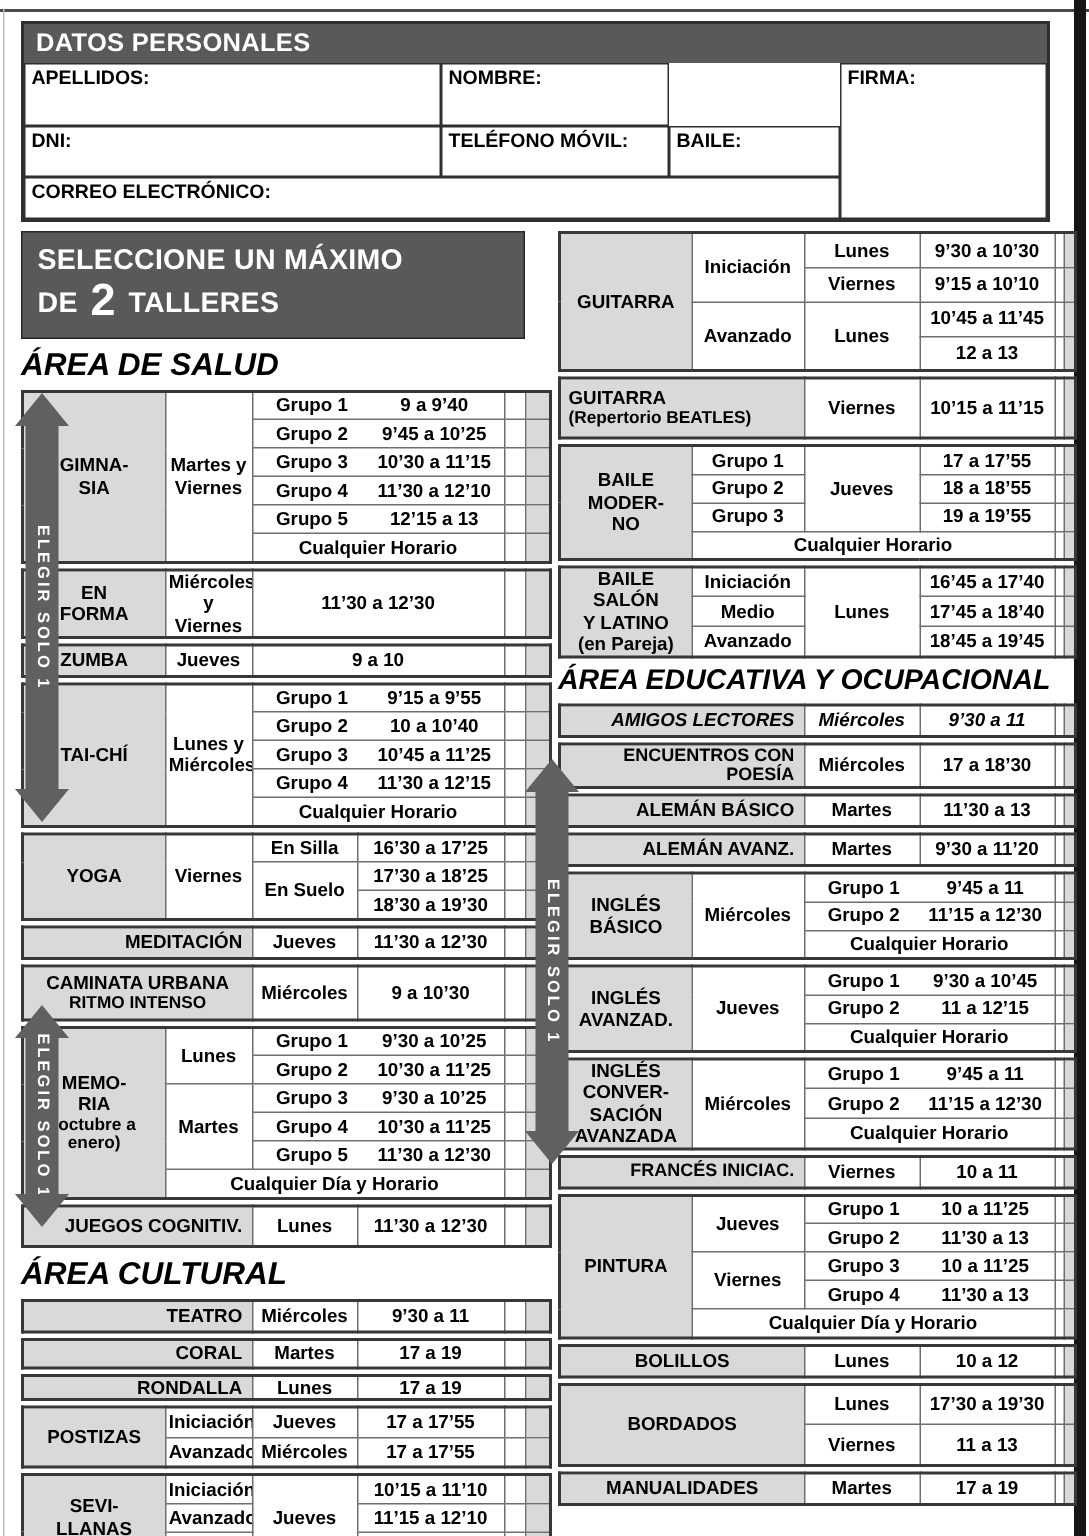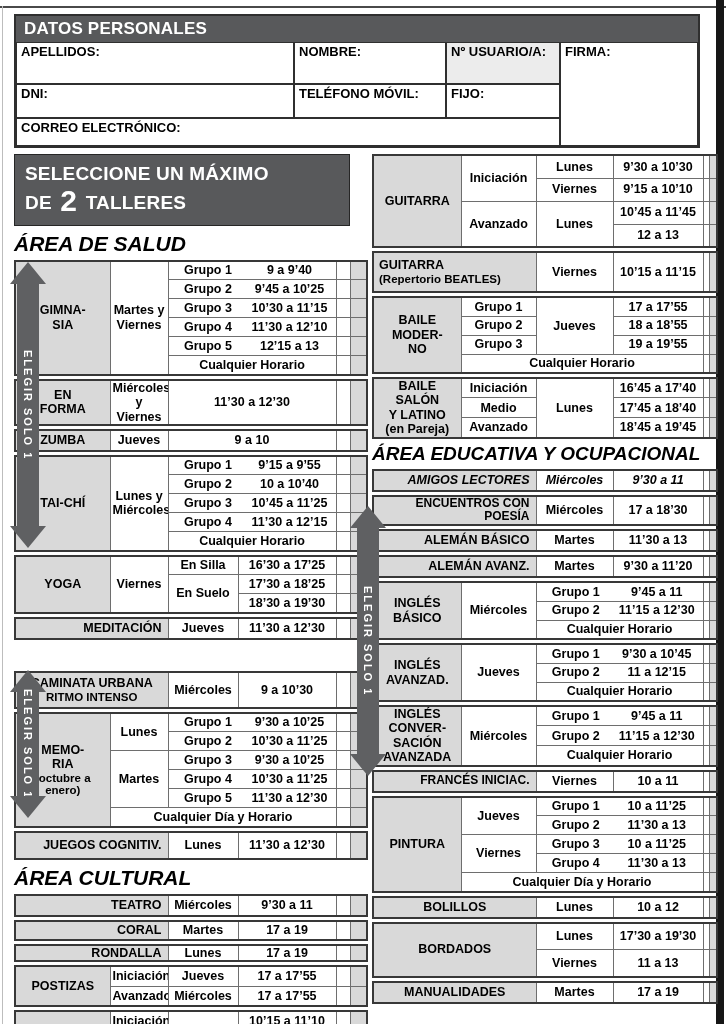--- a/index.html
+++ b/index.html
@@ -78,34 +78,31 @@
 
   <section class="personal">
     <div class="personal-header">DATOS PERSONALES</div>
     <div class="personal-grid">
       <div class="pcell cell-a">
           <span class="lbl">APELLIDOS:</span>
         </div>
       <div class="pcell cell-b">
           <span class="lbl">NOMBRE:</span>
         </div>
-      <div class="pcell cell-c">
-          <span class="lbl">Nº USUARIO/A:</span>
-        </div>
       <div class="pcell cell-f">
           <span class="lbl">FIRMA:</span>
         </div>
       <div class="pcell cell-e">
           <span class="lbl">TELÉFONO MÓVIL:</span>
         </div>
       <div class="pcell cell-d">
           <span class="lbl">DNI:</span>
         </div>
       <div class="pcell cell-g">
-          <span class="lbl">FIJO:</span>
+          <span class="lbl">BAILE:</span>
         </div>
       <div class="pcell cell-h">
           <span class="lbl">CORREO ELECTRÓNICO:</span>
         </div>
     </div>
   </section>
 
   <div class="col-left">
     <div class="select-box">
       <div class="ln">SELECCIONE UN MÁXIMO</div>
@@ -366,21 +363,21 @@
                 <span class="pre">Jueves</span>
               </td>
               <td class="c-time">
                 <span class="pre">11’30 a 12’30</span>
               </td>
               <td class="c-chk"></td>
               <td class="c-shade"></td>
             </tr>
           </tbody>
         </table>
-        <table class="wtab" style="width: 352px; margin-top: 28px;">
+        <table class="wtab" style="width: 352px;">
           <colgroup>
             <col style="width: 153px;">
             <col style="width: 70px;">
             <col style="width: 98px;">
             <col style="width: 14px;">
             <col style="width: 17px;">
           </colgroup>
           <tbody>
             <tr style="height: 36px;">
               <td class="c-name">

